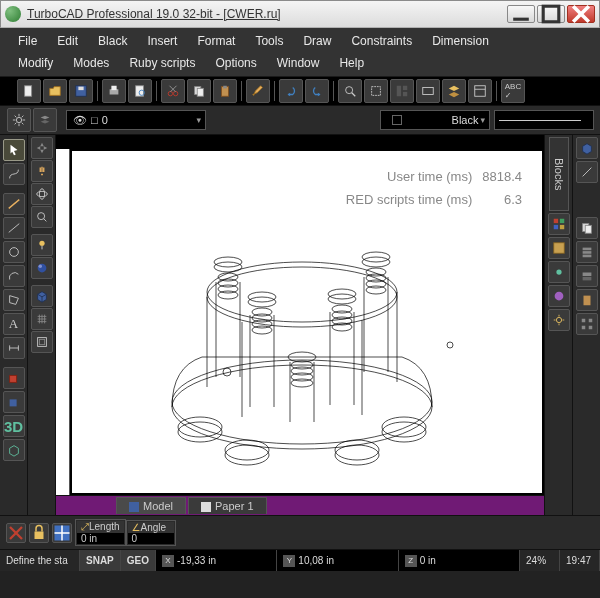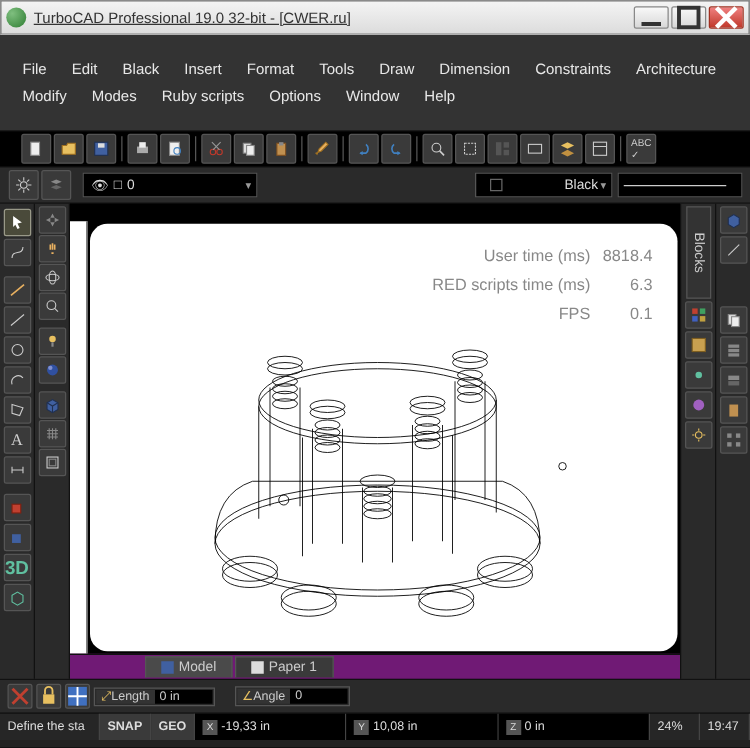--- a/index.html
+++ b/index.html
@@ -7,21 +7,21 @@
 
 
 .titlebar { height: 28px; background: linear-gradient(#f4f4f4,#dcdcdc); border: 1px solid #8a8a8a; border-bottom: 1px solid #b0b0b0; display: flex; align-items: center; padding: 0 4px; }
 .titlebar .icon { width: 16px; height: 16px; background: radial-gradient(circle at 30% 30%, #7fbf7f, #2e7d32); border-radius: 50%; margin-right: 6px; }
 .titlebar .title { font-size: 12px; color: #333; flex: 1; text-decoration: underline; }
 .winbtns { display: flex; gap: 2px; }
 .winbtn { width: 28px; height: 18px; border: 1px solid #888; border-radius: 2px; background: linear-gradient(#f8f8f8,#d8d8d8); display: flex; align-items: center; justify-content: center; font-size: 9px; color: #333; }
 .winbtn.close { background: linear-gradient(#f08080,#c0392b); color: #fff; border-color: #a03020; }
 
 
-.menubar { background: #333; display: flex; flex-wrap: wrap; padding: 16px 8px; border-bottom: 1px solid #1a1a1a; }
+.menubar { background: #333; display: flex; flex-wrap: wrap; padding: 2px 8px; border-bottom: 1px solid #1a1a1a; }
 .menubar span { color: #e8e8e8; font-size: 12px; padding: 4px 10px; cursor: default; }
 
 
 .toolbar { background: #000000; border-bottom: 1px solid #111; display: flex; align-items: center; padding: 2px 16px; }
 .tbtn { width: 24px; height: 24px; margin: 0 1px; background: #3a3a3a; border: 1px solid #555; border-radius: 2px; display: flex; align-items: center; justify-content: center; }
 .tbtn svg { width: 14px; height: 14px; }
 .tsep { width: 1px; height: 20px; background: #555; margin: 0 3px; }
 .tbar2 { background: #2a2a2a; display: flex; align-items: center; padding: 2px 6px; border-bottom: 1px solid #111; }
 .layerfield { flex: 0 0 140px; height: 20px; background: #000; border: 1px solid #555; color: #ddd; font-size: 11px; padding: 0 6px; display: flex; align-items: center; position: relative; }
 .layerfield::after { content: "▾"; position: absolute; right: 4px; color: #999; font-size: 9px; }
@@ -31,40 +31,40 @@
 .lineprev::after { content: ""; position: absolute; left: 4px; right: 12px; top: 9px; border-top: 1px solid #ccc; }
 
 
 .main { display: flex; height: 380px; background: #1a1a1a; }
 .vtool { width: 28px; background: #2a2a2a; border-right: 1px solid #111; display: flex; flex-direction: column; align-items: center; padding-top: 4px; gap: 2px; }
 .vtool2 { width: 28px; background: #2a2a2a; border-right: 1px solid #111; display: flex; flex-direction: column; align-items: center; padding-top: 2px; gap: 1px; }
 .vbtn { width: 22px; height: 22px; background: #3a3a3a; border: 1px solid #555; border-radius: 2px; display: flex; align-items: center; justify-content: center; }
 .vbtn.sel { background: #4a4a3a; border-color: #998; }
 .vbtn svg { width: 14px; height: 14px; }
 .canvaswrap { flex: 1; display: flex; flex-direction: column; background: #000; position: relative; }
-.canvas { flex: 1; background: #fff; margin: 2px; position: relative; overflow: hidden; border-radius: 14px; }
+.canvas { flex: 1; background: #fff; margin: 2px; position: relative; overflow: hidden; }
 .canvas .metrics { position: absolute; top: 14px; right: 14px; text-align: right; font-size: 13px; color: #888; line-height: 1.6; }
 .canvas .metrics td { padding: 0 4px; }
 .ruler-v { width: 14px; background: #fff; border-right: 1px solid #555; }
 .ruler-h { height: 14px; background: #000; }
 .canvas .drawing { position: absolute; top: 56px; left: 60px; width: 340px; height: 280px; }
 .rpanel { width: 56px; background: #2a2a2a; border-left: 1px solid #111; display: flex; }
 .rpanelcol { width: 28px; display: flex; flex-direction: column; align-items: center; gap: 2px; padding-top: 2px; }
 .blocks-tab { writing-mode: vertical-rl; color: #ccc; font-size: 11px; background: #333; padding: 20px 3px; text-align: center; border: 1px solid #555; }
 
 
 .tabstrip { height: 20px; background: #701a75; display: flex; align-items: center; font-size: 11px; color: #ccc; padding-left: 60px; border-top: 1px solid #111; }
 .tab { padding: 2px 12px; background: #3a3a3a; border: 1px solid #555; border-bottom: none; margin-right: 2px; }
 .tab.active { background: #4a4a4a; }
 .tab .ticon { display: inline-block; width: 10px; height: 10px; vertical-align: middle; margin-right: 4px; }
 
 
 .inspector { background: #2a2a2a; border-top: 1px solid #111; display: flex; align-items: center; padding: 3px 6px; font-size: 10px; color: #ccc; }
 .inspector .ibtn { width: 20px; height: 20px; background: #3a3a3a; border: 1px solid #555; border-radius: 2px; margin-right: 3px; display:flex;align-items:center;justify-content:center;}
-.fieldgroup { border: 1px solid #555; padding: 1px; display: flex; flex-direction: row; margin-right: 16px; justify-content: center; }
+.fieldgroup { border: 1px solid #555; padding: 1px; display: flex; flex-direction: column; margin-right: 0; justify-content: center; }
 .fieldgroup .lbl { background: #333; padding: 0 4px; font-size: 10px; }
 .fieldgroup .val { background: #000; padding: 0 4px; min-width: 46px; }
 
 
 .statusbar { height: 22px; background: #262626; border-top: 1px solid #111; display: flex; align-items: center; font-size: 10px; color: #ddd; }
 .statusbar > div { border-right: 1px solid #444; height: 100%; display: flex; align-items: center; padding: 0 6px; }
 .statusbar .coord { background: #000; }
 .statusbar .snapbtn { background: #3a3a3a; font-weight: bold; }
 .coord .cicon { display:inline-block; width:12px;height:12px; background:#555; margin-right:3px; font-size:8px; text-align:center; line-height:12px;}
 </style>
@@ -95,23 +95,22 @@
 </div>
 
 <div class="menubar">
   <span>File</span>
   <span>Edit</span>
   <span>Black</span>
   <span>Insert</span>
   <span>Format</span>
   <span>Tools</span>
   <span>Draw</span>
+  <span>Constraints</span>
   <span>Dimension</span>
-  <span>Constraints</span>
-  <span>Architecture</span>
   <div style="flex-basis:100%;height:0"></div>
   <span>Modify</span>
   <span>Modes</span>
   <span>Ruby scripts</span>
   <span>Options</span>
   <span>Window</span>
   <span>Help</span>
 </div>
 
 <div class="toolbar">
@@ -384,24 +383,20 @@
       <div class="canvas">
         <table class="metrics">
           <tbody>
               <tr>
                 <td>User time (ms)</td>
                 <td>8818.4</td>
               </tr>
           <tr>
                 <td>RED scripts time (ms)</td>
                 <td>6.3</td>
-              </tr>
-          <tr>
-                <td>FPS</td>
-                <td>0.1</td>
               </tr>
         </tbody>
           </table>
         <svg class="drawing" viewBox="0 0 340 280">
           <g fill="none" stroke="#000" stroke-width="0.7">
 
             <ellipse cx="170" cy="200" rx="130" ry="42"></ellipse>
             <ellipse cx="170" cy="195" rx="130" ry="42"></ellipse>
             <path d="M40 200 Q40 160 70 150 L270 150 Q300 160 300 200"></path>
 

